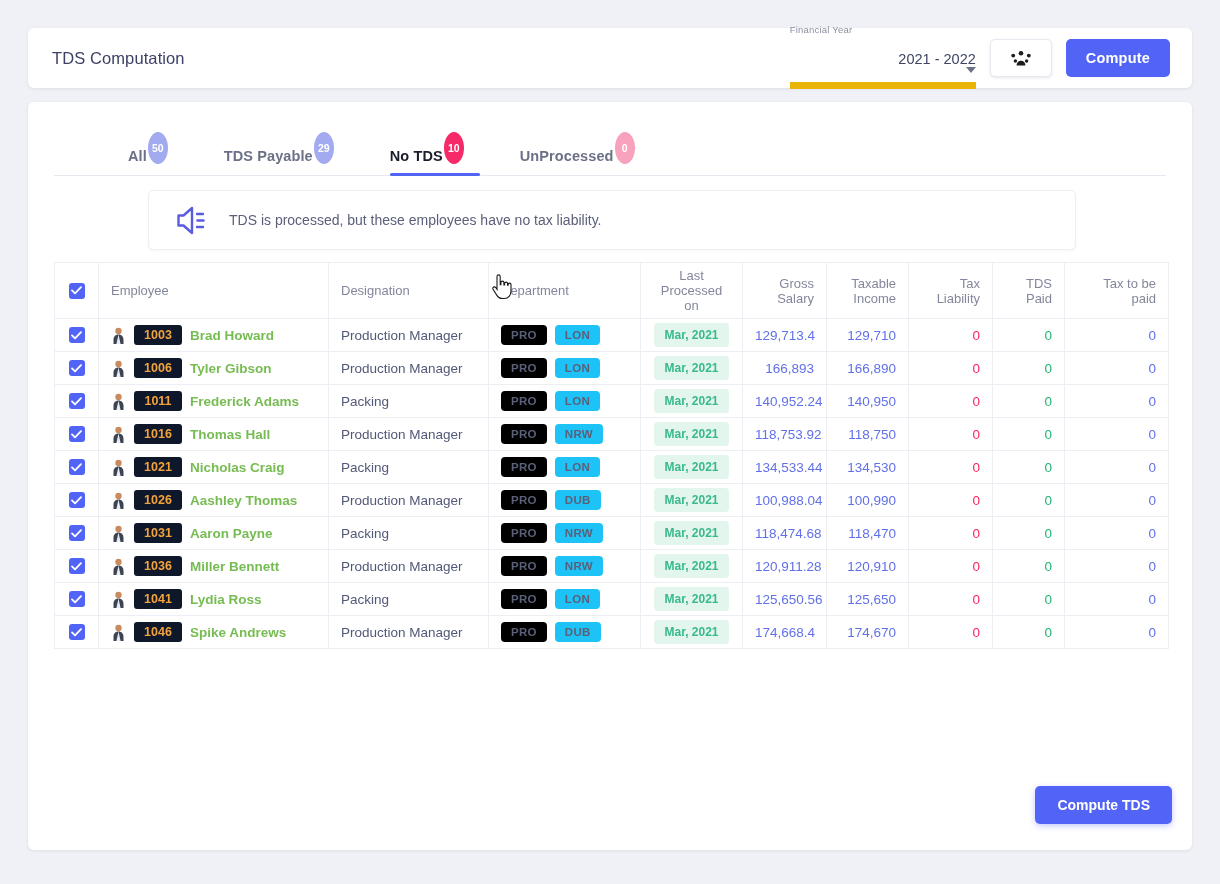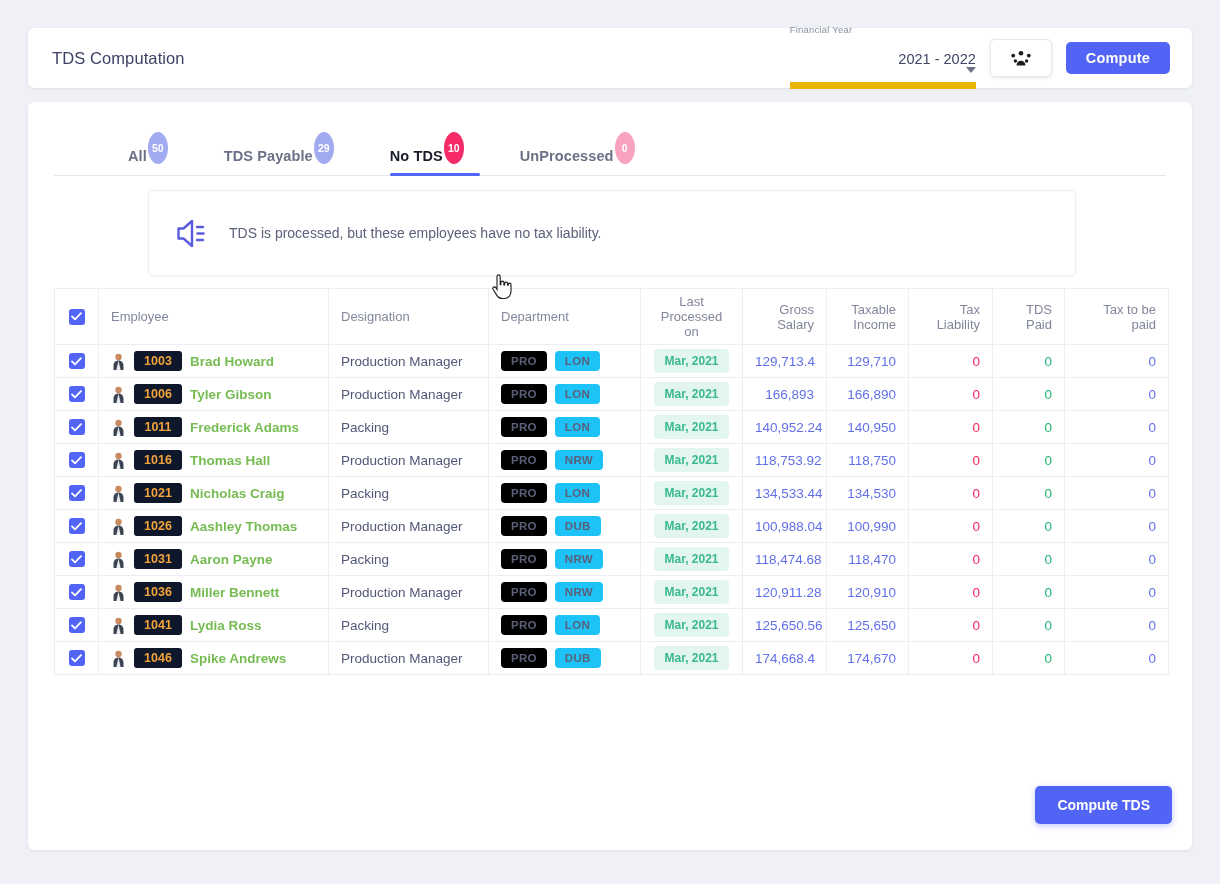--- a/index.html
+++ b/index.html
@@ -49,21 +49,21 @@
   .icon-btn {
     width: 62px; height: 38px;
     background: #fff; border: 1px solid #e7e9f0; border-radius: 5px;
     display: flex; align-items: center; justify-content: center;
     box-shadow: 0 1px 3px rgba(60,64,90,.13);
     cursor: pointer;
   }
   .btn-primary {
     background: #5264f5; color: #fff;
     border: none; border-radius: 5px;
-    height: 32px; padding: 0 20px;
+    height: 38px; padding: 0 20px;
     font-size: 14.5px; font-weight: bold;
     font-family: "Liberation Sans", sans-serif;
     cursor: pointer; letter-spacing: .2px;
   }
 
   
   .body-card {
     margin-top: 14px;
     background: #fff;
     border-radius: 6px;
@@ -108,21 +108,21 @@
   .badge.pinklite { background: #f8a2bd; }
 
   .cursor-hand {
     position: absolute; left: 462px; top: 172px; width: 22px; height: 26px;
     z-index: 40;
   }
 
   
   .notice {
     margin: 14px 0 0 94px;
-    width: 928px; height: 86px;
+    width: 928px; height: 60px;
     border: 1px solid #eceef4; border-radius: 5px;
     background: #fff;
     display: flex; align-items: center; gap: 18px;
     padding-left: 26px;
     box-shadow: 0 1px 2px rgba(60,64,90,.05);
   }
   .notice-text { font-size: 14px; color: #5b6079; }
 
   
   .tbl-wrap { margin-top: 12px; }

